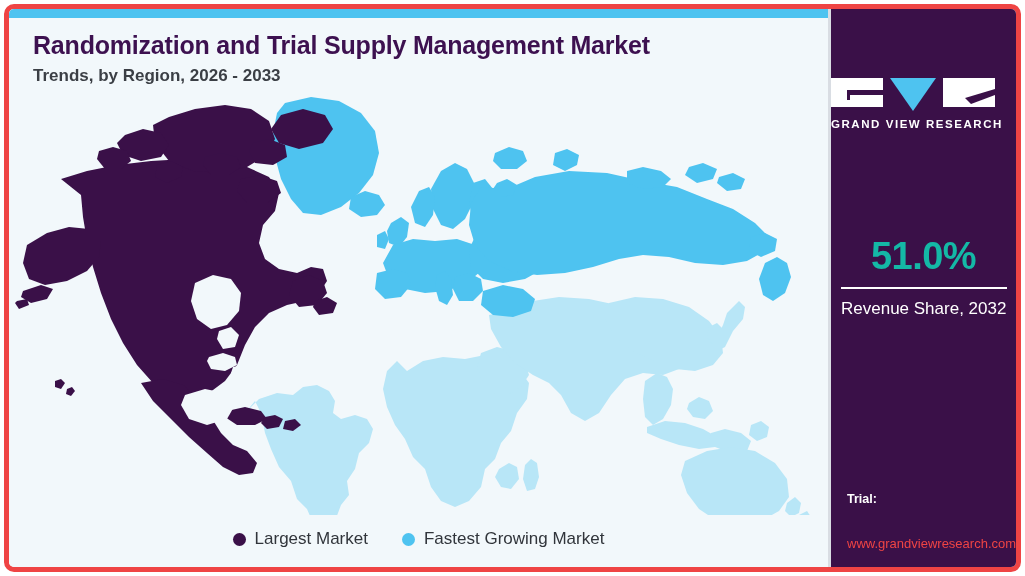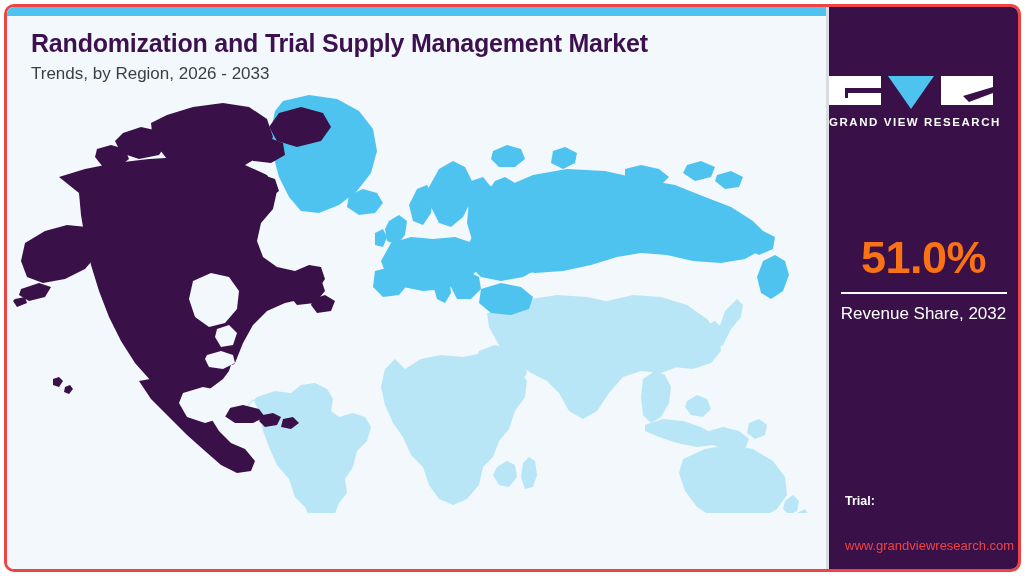--- a/index.html
+++ b/index.html
@@ -23,21 +23,21 @@
   }
 
   
   .card {
     position: absolute;
     left: 4px;
     top: 4px;
     width: 1017px;
     height: 568px;
     border-radius: 10px;
-    border: 3px solid #ef4444;
+    border: 5px solid #ef4444;
     box-sizing: border-box;
     overflow: hidden;
     display: flex;
     background: #f2f8fb;
   }
 
   
   .map-panel {
     position: relative;
     width: 819px;
@@ -63,21 +63,21 @@
   .chart-title {
     font-size: 25px;
     font-weight: bold;
     color: #3d1150;
     letter-spacing: -0.2px;
     line-height: 1.12;
     margin: 0;
   }
   .chart-subtitle {
     font-size: 17px;
-    font-weight: normal;
+    font-weight: bold;
     color: #3b3f45;
     margin: 7px 0 8px 0;
     line-height: 1.2;
   }
 
   
   .map-wrap {
     position: absolute;
     left: 0;
     top: 86px;
@@ -155,23 +155,23 @@
 
   .stat-block {
     position: absolute;
     left: 0; right: 0;
     top: 228px;
     text-align: center;
     padding: 0 10px;
     box-sizing: border-box;
   }
   .stat-value {
-    font-size: 45px;
-    font-weight: bold;
-    color: #f97316;
+    font-size: 38px;
+    font-weight: bold;
+    color: #14b8a6;
     line-height: 1;
     letter-spacing: -0.5px;
   }
   .stat-divider {
     width: 166px;
     height: 2px;
     background: #ffffff;
     margin: 12px auto 9px auto;
   }
   .stat-caption-line {
@@ -328,20 +328,30 @@
             <path d="M210 236 l12 -4 l8 8 l-4 12 l-12 2 l-6 -10 z"></path>
 
             <path d="M200 262 l14 -4 l12 4 l2 8 l-12 6 l-14 -2 l-4 -8 z"></path>
             <path d="M224 272 l10 -2 l8 4 l-2 8 l-12 2 l-6 -6 z"></path>
 
             <path d="M176 300 l20 -6 l20 4 l10 12 l-8 14 l-20 6 l-18 -6 l-8 -14 z"></path>
           </g>
         </svg>
       </div>
 
+      <div class="legend">
+        <div class="legend-item">
+          <span class="legend-dot" style="background:#3a1048;"></span>
+          <span class="legend-label">Largest Market</span>
+        </div>
+        <div class="legend-item">
+          <span class="legend-dot" style="background:#4ec3f0;"></span>
+          <span class="legend-label">Fastest Growing Market</span>
+        </div>
+      </div>
     </div>
 
     <div class="brand-panel">
 
       <div class="logo-block">
         <div class="logo-marks">
 
           <svg width="52" height="29" viewBox="0 0 52 29">
             <rect x="0" y="0" width="52" height="29" fill="#ffffff"></rect>
             <rect x="16" y="12" width="36" height="5" fill="#3a1048"></rect>

